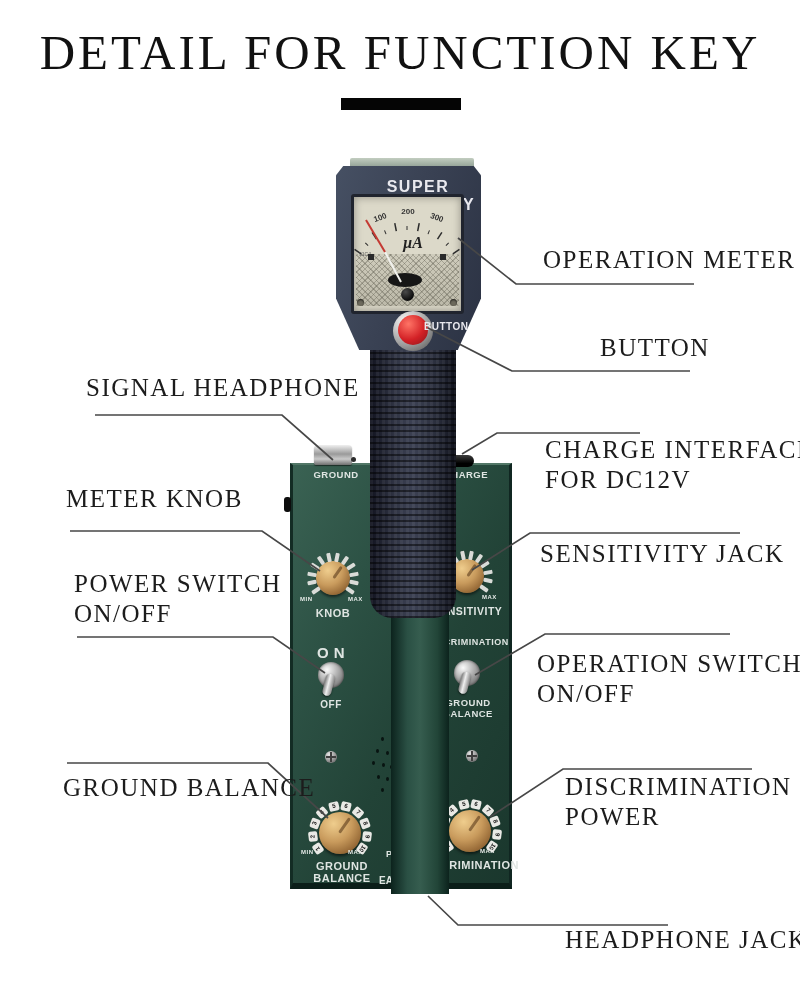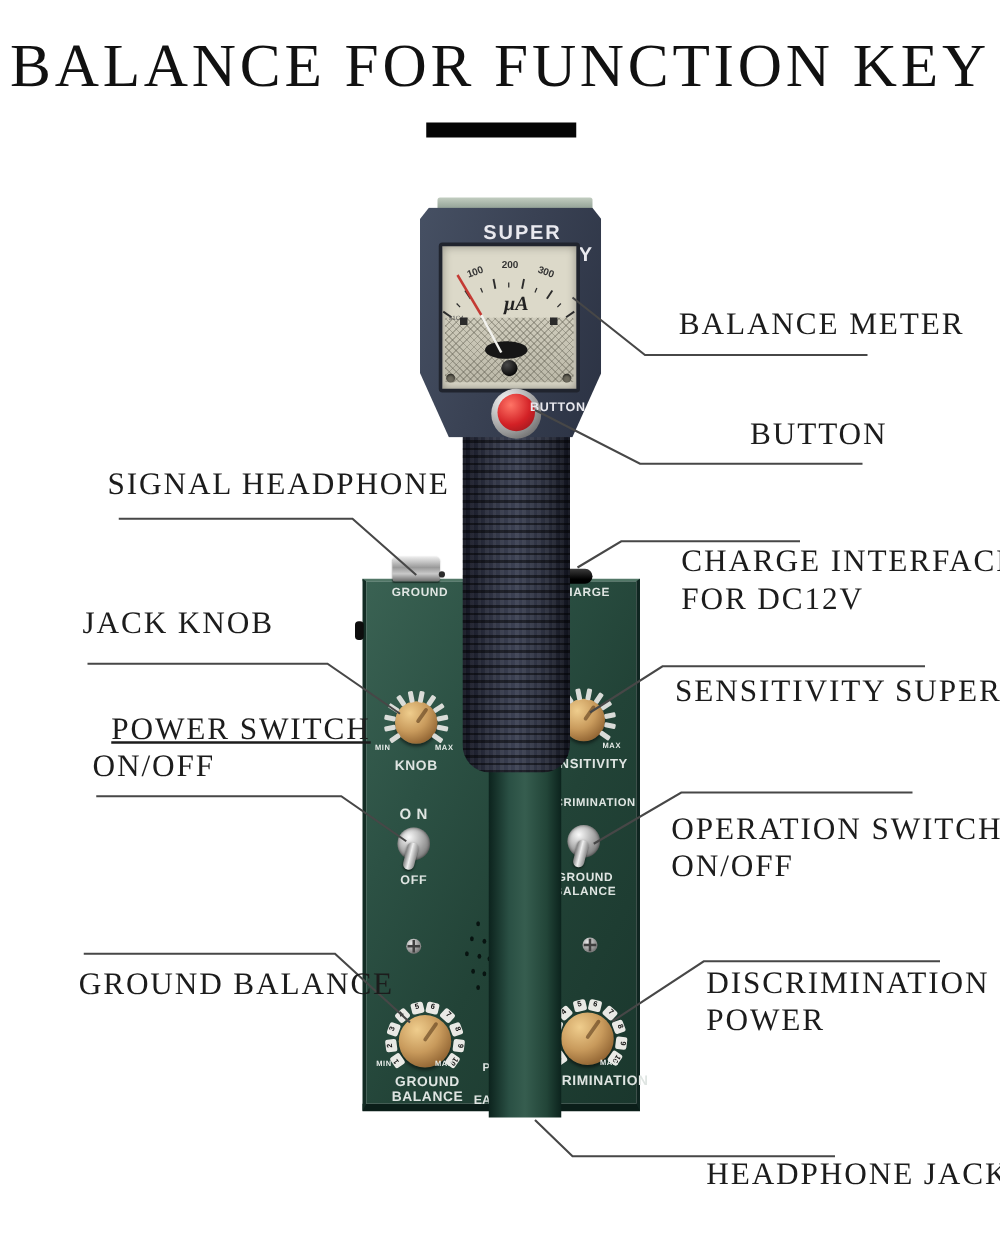--- a/index.html
+++ b/index.html
@@ -97,21 +97,21 @@
   .hole{position:absolute;width:3px;height:4px;border-radius:50%;background:#081411;}
 
   .frag{position:absolute;color:#dfe5e2;font-weight:bold;}
 
   svg.leaders{left:0;top:0;z-index:9;pointer-events:none;}
   .z1{z-index:1}.z2{z-index:2}.z3{z-index:3}.z4{z-index:4}.z5{z-index:5}.z10{z-index:10}
 </style>
 </head>
 <body>
 
-<div class="abs title">BALANCE FOR FUNCTION KEY</div>
+<div class="abs title">DETAIL FOR FUNCTION KEY</div>
 <div class="abs title-bar"></div>
 
 <div class="abs box z1"></div>
 
 <div class="abs sig-conn z2"></div>
 <div class="abs sig-screw z2"></div>
 <div class="abs chg-conn z2"></div>
 <div class="abs side-nub z2"></div>
 
 <div class="abs panel-text z2" style="left:306px;top:469px;width:60px;font-size:9.5px;">GROUND</div>
@@ -148,21 +148,21 @@
     <span class="seg" style="left: 36.7707px; top: 5.10887px; transform: rotate(394.091deg);"></span>
     <span class="seg" style="left: 42.5757px; top: 11.0067px; transform: rotate(416.818deg);"></span>
     <span class="seg" style="left: 45.6514px; top: 18.6894px; transform: rotate(439.545deg);"></span>
     <span class="seg" style="left: 45.5201px; top: 26.9639px; transform: rotate(462.273deg);"></span>
     <span class="seg" style="left: 42.2022px; top: 34.5451px; transform: rotate(485deg);"></span>
   </div>
 <div class="abs minmax z2" style="left:434px;top:594px;">MIN</div>
 <div class="abs minmax z2" style="left:482px;top:594px;">MAX</div>
 <div class="abs panel-text z2" style="left:425px;top:605px;width:85px;font-size:10.5px;">SENSITIVITY</div>
 
-<div class="abs panel-text z2" style="left:316px;top:644px;width:30px;font-size:12px;">O N</div>
+<div class="abs panel-text z2" style="left:316px;top:644px;width:30px;font-size:15px;">O N</div>
 <div class="abs tog-base z2" style="left:318px;top:662px;"></div>
 <div class="abs tog-lever z2" style="left:324px;top:674px;"></div>
 <div class="abs panel-text z2" style="left:315px;top:699px;width:32px;font-size:10px;">OFF</div>
 
 <div class="abs panel-text z2" style="left:424px;top:637px;width:88px;font-size:9px;">DISCRIMINATION</div>
 <div class="abs tog-base z2" style="left:454px;top:660px;"></div>
 <div class="abs tog-lever z2" style="left:460px;top:672px;"></div>
 <div class="abs panel-text z2" style="left:421px;top:697px;width:94px;font-size:9.5px;">GROUND BALANCE</div>
 
 <div class="abs screw z2" style="left:325px;top:751px;"></div>
@@ -268,27 +268,27 @@
     <polyline points="70,531 262,531 320,571"></polyline>
     <polyline points="77,637 273,637 325,673"></polyline>
     <polyline points="472,570 530,533 740,533"></polyline>
     <polyline points="475,675 545,634 730,634"></polyline>
     <polyline points="67,763 268,763 328,818"></polyline>
     <polyline points="490,817 563,769 752,769"></polyline>
     <polyline points="428,896 458,925 668,925"></polyline>
   </g>
 </svg>
 
-<div class="co z10" style="left:543px;top:246px;">BALANCE METER</div>
+<div class="co z10" style="left:543px;top:246px;">OPERATION METER</div>
 <div class="co z10" style="left:600px;top:334px;">BUTTON</div>
 <div class="co z10" style="left:86px;top:374px;">SIGNAL HEADPHONE</div>
 <div class="co z10" style="left:545px;top:436px;">CHARGE INTERFACE</div>
 <div class="co z10" style="left:545px;top:466px;">FOR DC12V</div>
-<div class="co z10" style="left:66px;top:485px;">JACK KNOB</div>
-<div class="co z10" style="left:89px;top:570px;text-decoration:underline;">POWER SWITCH</div>
+<div class="co z10" style="left:66px;top:485px;">METER KNOB</div>
+<div class="co z10" style="left:74px;top:570px;">POWER SWITCH</div>
 <div class="co z10" style="left:74px;top:600px;">ON/OFF</div>
-<div class="co z10" style="left:540px;top:540px;">SENSITIVITY SUPER</div>
+<div class="co z10" style="left:540px;top:540px;">SENSITIVITY JACK</div>
 <div class="co z10" style="left:537px;top:650px;">OPERATION SWITCH</div>
 <div class="co z10" style="left:537px;top:680px;">ON/OFF</div>
 <div class="co z10" style="left:63px;top:774px;">GROUND BALANCE</div>
 <div class="co z10" style="left:565px;top:773px;">DISCRIMINATION</div>
 <div class="co z10" style="left:565px;top:803px;">POWER</div>
 <div class="co z10" style="left:565px;top:926px;">HEADPHONE JACK</div>
 
 </body></html>

